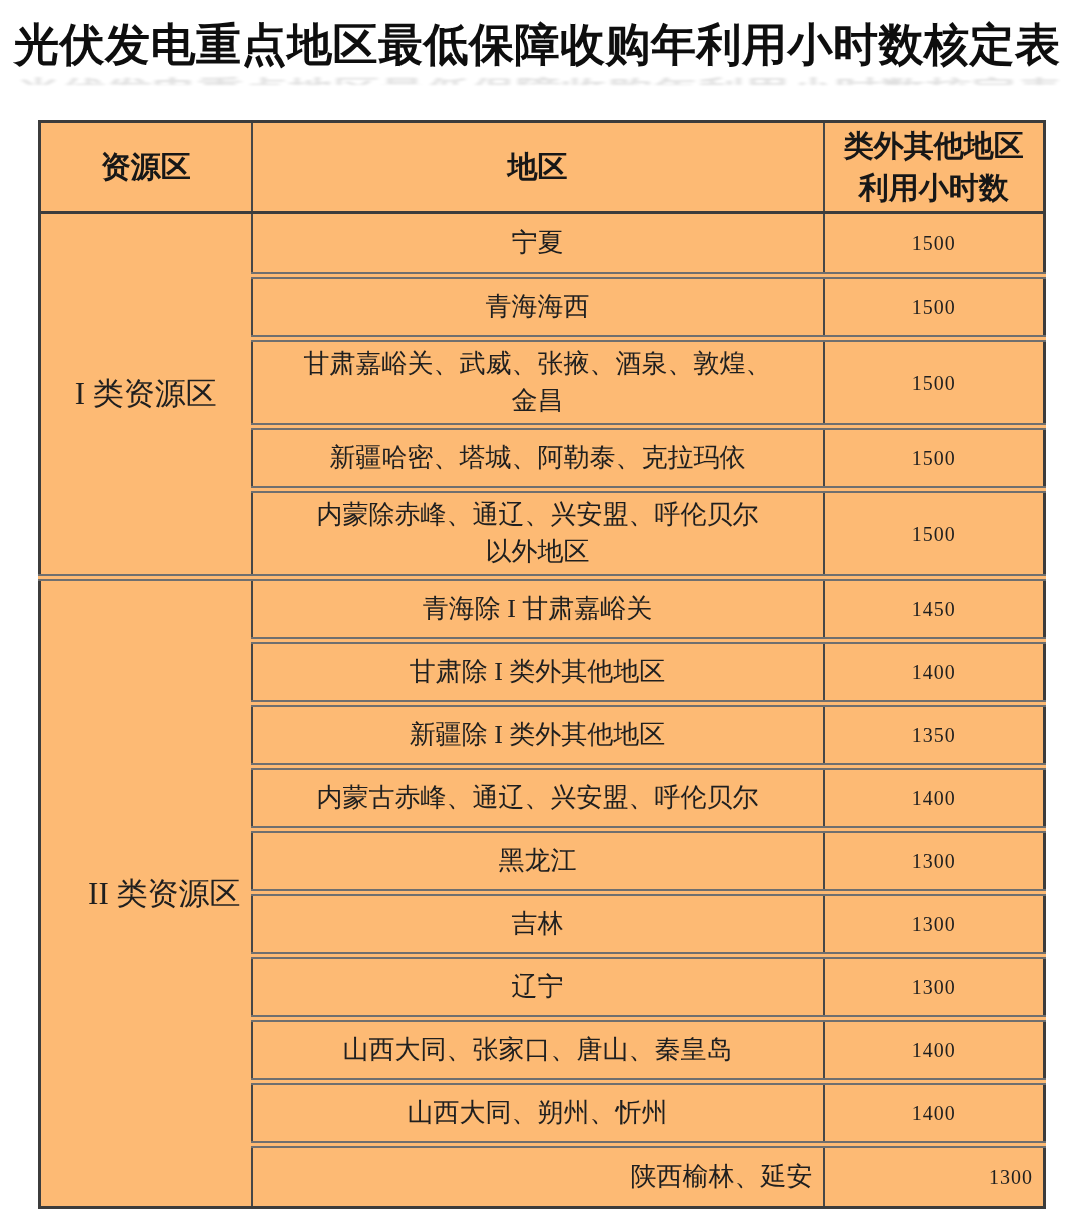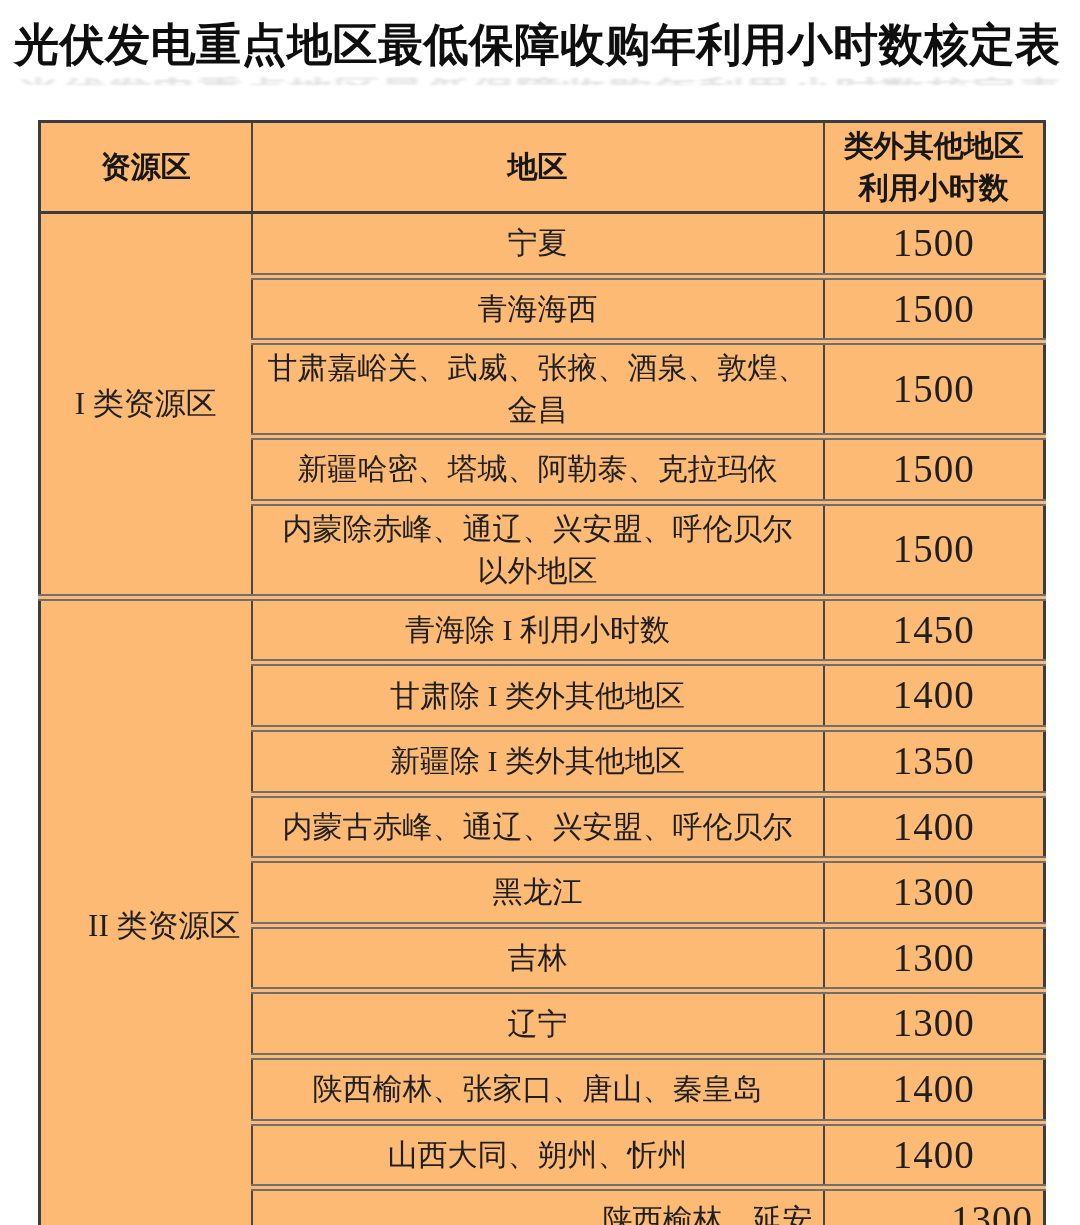--- a/index.html
+++ b/index.html
@@ -65,26 +65,26 @@
   }
   .hours-table th {
     border-bottom: 3px solid #3c3c3c;
     font-weight: bold;
     font-size: 30px;
     line-height: 1.4;
     color: #171717;
   }
   .hours-table td {
     border-bottom: 7px double #6f6f6f;
-    font-size: 30px;
+    font-size: 26px;
     line-height: 1.4;
     color: #1f1f1f;
   }
   .hours-table td.hours {
-    font-size: 39px;
+    font-size: 20px;
     letter-spacing: 1px;
   }
   .hours-table td.zone {
     font-size: 31px;
     margin-top: 35px;
   }
   .hours-table td.zone-last,
   .hours-table tr.last td {
     border-bottom: none;
     text-align: right;
@@ -135,21 +135,21 @@
         <td class="hours">1500</td>
       </tr>
       <tr class="r-t">
         <td class="region pre">内蒙除赤峰、通辽、兴安盟、呼伦贝尔
 以外地区</td>
         <td class="hours">1500</td>
       </tr>
 
       <tr class="r-s">
         <td class="zone zone-last" rowspan="10">II 类资源区</td>
-        <td class="region pre">青海除 I 利用小时数</td>
+        <td class="region pre">青海除 I 甘肃嘉峪关</td>
         <td class="hours">1450</td>
       </tr>
       <tr class="r-s">
         <td class="region pre">甘肃除 I 类外其他地区</td>
         <td class="hours">1400</td>
       </tr>
       <tr class="r-s">
         <td class="region pre">新疆除 I 类外其他地区</td>
         <td class="hours">1350</td>
       </tr>
@@ -163,21 +163,21 @@
       </tr>
       <tr class="r-s">
         <td class="region pre">吉林</td>
         <td class="hours">1300</td>
       </tr>
       <tr class="r-s">
         <td class="region pre">辽宁</td>
         <td class="hours">1300</td>
       </tr>
       <tr class="r-s">
-        <td class="region pre">陕西榆林、张家口、唐山、秦皇岛</td>
+        <td class="region pre">山西大同、张家口、唐山、秦皇岛</td>
         <td class="hours">1400</td>
       </tr>
       <tr class="r-s">
         <td class="region pre">山西大同、朔州、忻州</td>
         <td class="hours">1400</td>
       </tr>
       <tr class="r-s last">
         <td class="region pre">陕西榆林、延安</td>
         <td class="hours">1300</td>
       </tr>

